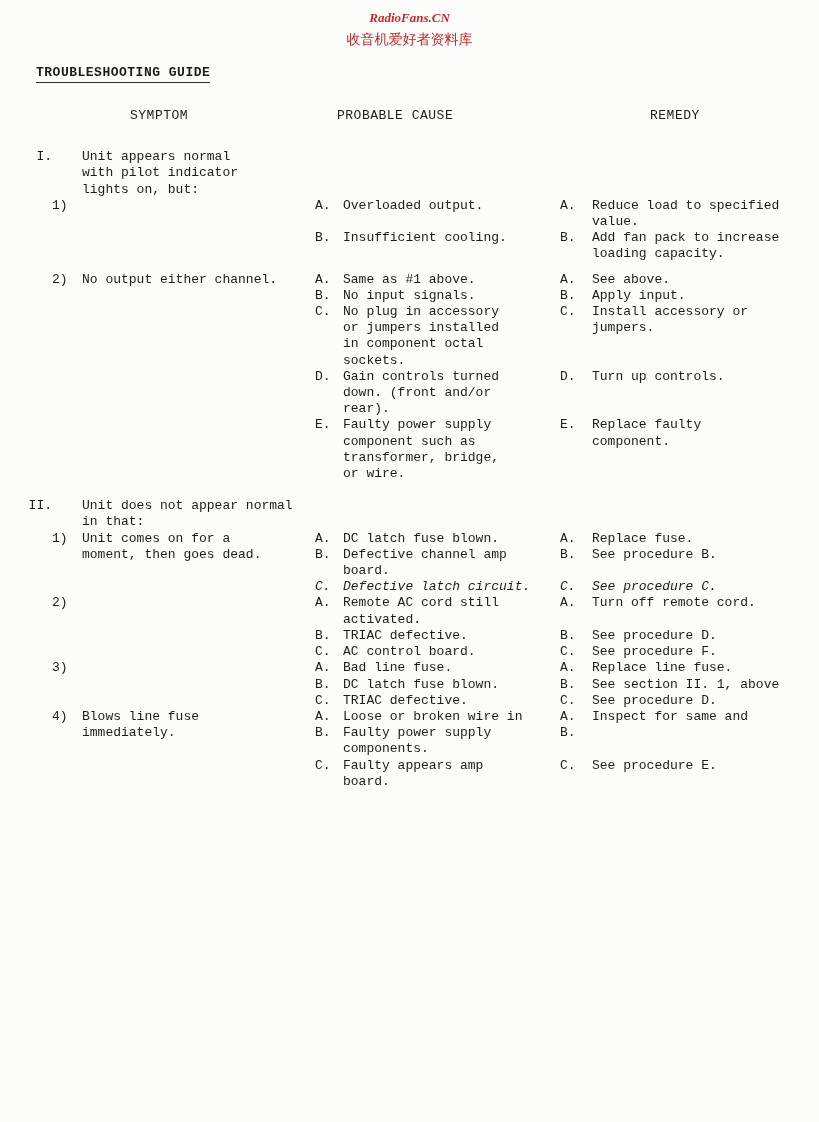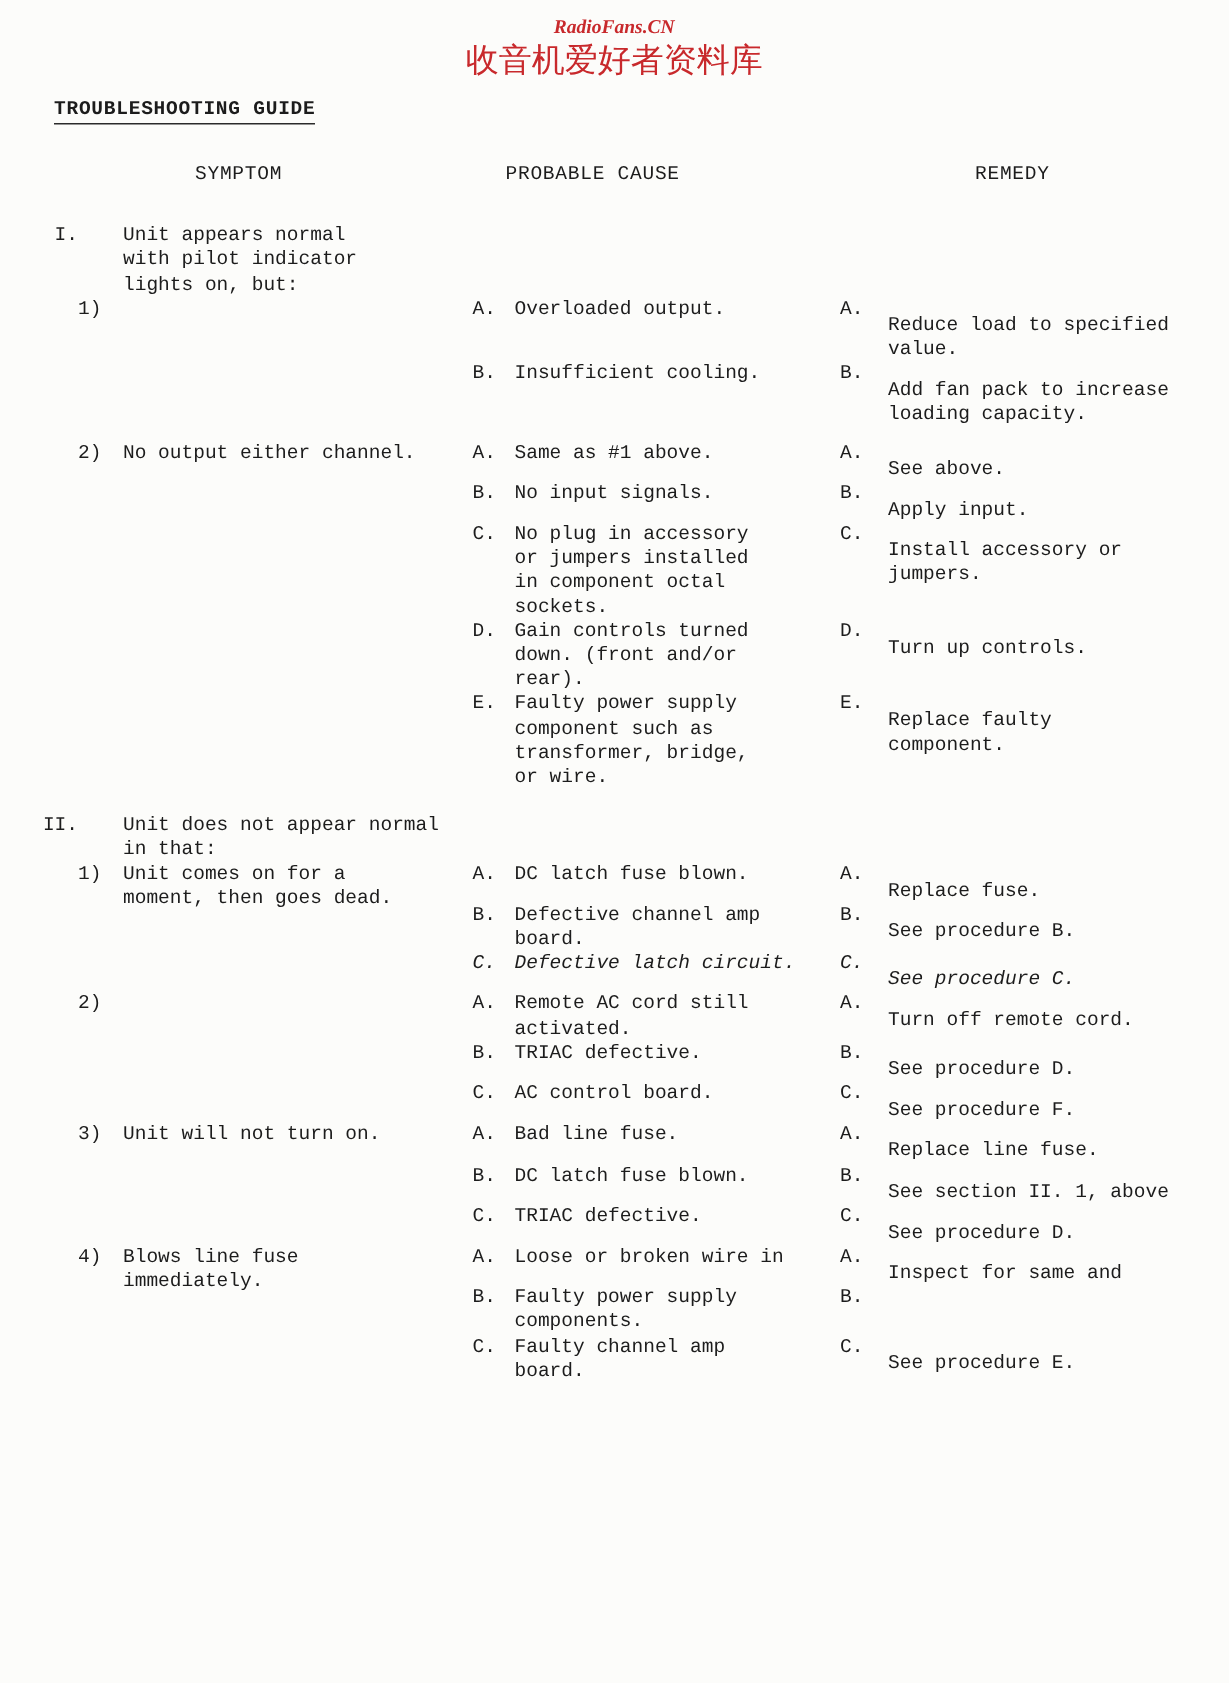--- a/index.html
+++ b/index.html
@@ -10,21 +10,21 @@
     font-size:13px; line-height:16.2px;
   }
   .watermark { text-align:center; padding-top:6px; }
   .wm-title {
     font-family:"Liberation Serif","DejaVu Serif",serif;
     font-weight:bold; font-style:italic;
     font-size:13px; line-height:23px; color:var(--wm,#c8292c);
   }
   .wm-sub {
     font-family:"Liberation Serif","DejaVu Serif",serif;
-    font-size:22px; line-height:21px; color:var(--wm,#c8292c);
+    font-size:14px; line-height:21px; color:var(--wm,#c8292c);
   }
   .content { padding-left:20px; }
   .title {
     display:inline-block; margin:15px 0 0 16px;
     border-bottom:1.5px solid #2b2b2b; padding-bottom:1px;
     letter-spacing:0.5px;
     font-weight:bold;
   }
   .colheads { position:relative; height:17px; margin-top:25px; }
   .colheads span { position:absolute; top:0; letter-spacing:0.5px; }
@@ -37,21 +37,21 @@
   .roman  { width:32px; text-align:right; flex:none; }
   .numbox { width:30px; flex:none; }
   .htext  { width:233px; flex:none; }
   .symcol { display:flex; width:295px; flex:none; align-items:flex-start; }
   .stext  { width:233px; flex:none; }
   .pairs  { flex:none; }
   .pair   { display:flex; align-items:flex-start; }
   .cletter { width:28px; flex:none; }
   .ctext   { width:217px; flex:none; }
   .rletter { width:32px; flex:none; }
-  .rtext   { width:210px; flex:none;margin-top:11px; }
+  .rtext   { width:210px; flex:none; }
   .em { font-style:italic; }
   .gap-item { margin-top:9px; }
   .gap-section { margin-top:16px; }
 </style>
 </head>
 <body>
 
 <div class="watermark">
   <div class="wm-title">RadioFans.CN</div>
   <div class="wm-sub">收音机爱好者资料库</div>
@@ -215,21 +215,20 @@
             <span class="rletter">C.</span>
             <div class="rtext lines">See procedure F.</div>
           </div>
         </div>
       </div>
 
       <div class="item">
         <div class="symcol">
           <span class="roman"></span>
           <span class="numbox">3)</span>
-          <div class="stext lines">Unit will not turn on.</div>
         </div>
         <div class="pairs">
           <div class="pair">
             <span class="cletter">A.</span>
             <div class="ctext lines">Bad line fuse.</div>
             <span class="rletter">A.</span>
             <div class="rtext lines">Replace line fuse.</div>
           </div>
           <div class="pair">
             <span class="cletter">B.</span>
@@ -261,21 +260,21 @@
             <div class="rtext lines">Inspect for same and</div>
           </div>
           <div class="pair">
             <span class="cletter">B.</span>
             <div class="ctext lines">Faulty power supply
 components.</div>
             <span class="rletter">B.</span>
           </div>
           <div class="pair">
             <span class="cletter">C.</span>
-            <div class="ctext lines">Faulty channel amp
+            <div class="ctext lines">Faulty appears amp
 board.</div>
             <span class="rletter">C.</span>
             <div class="rtext lines">See procedure E.</div>
           </div>
         </div>
       </div>
     </div>
 
   </div>
 </div>

